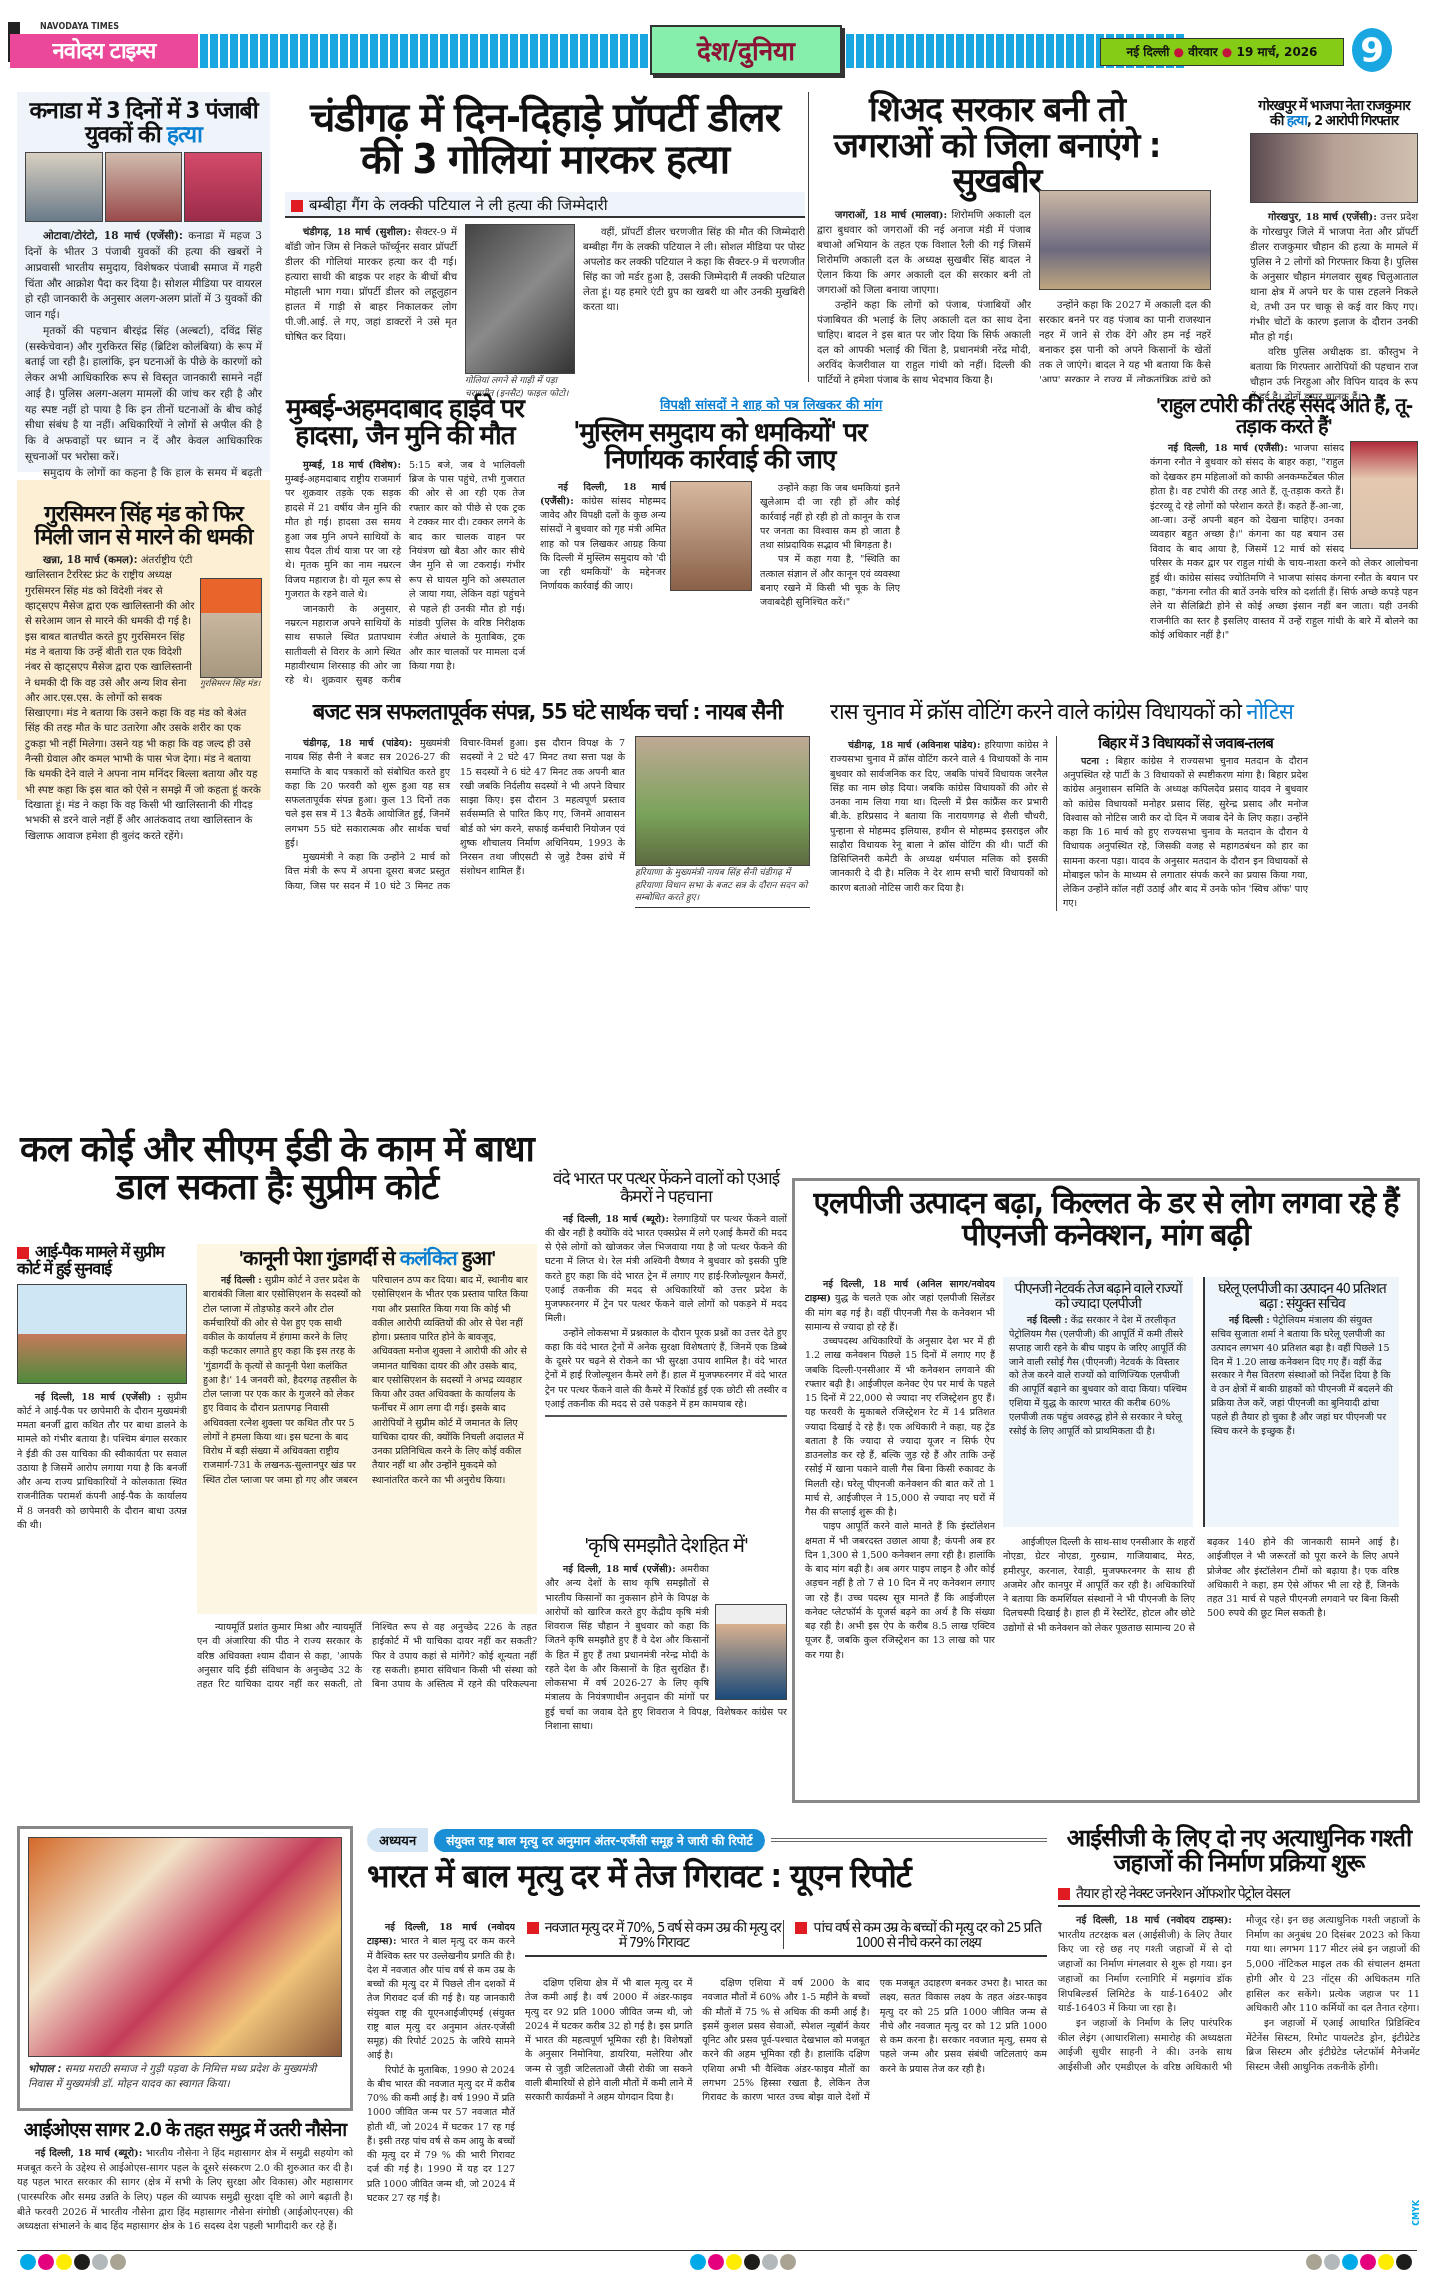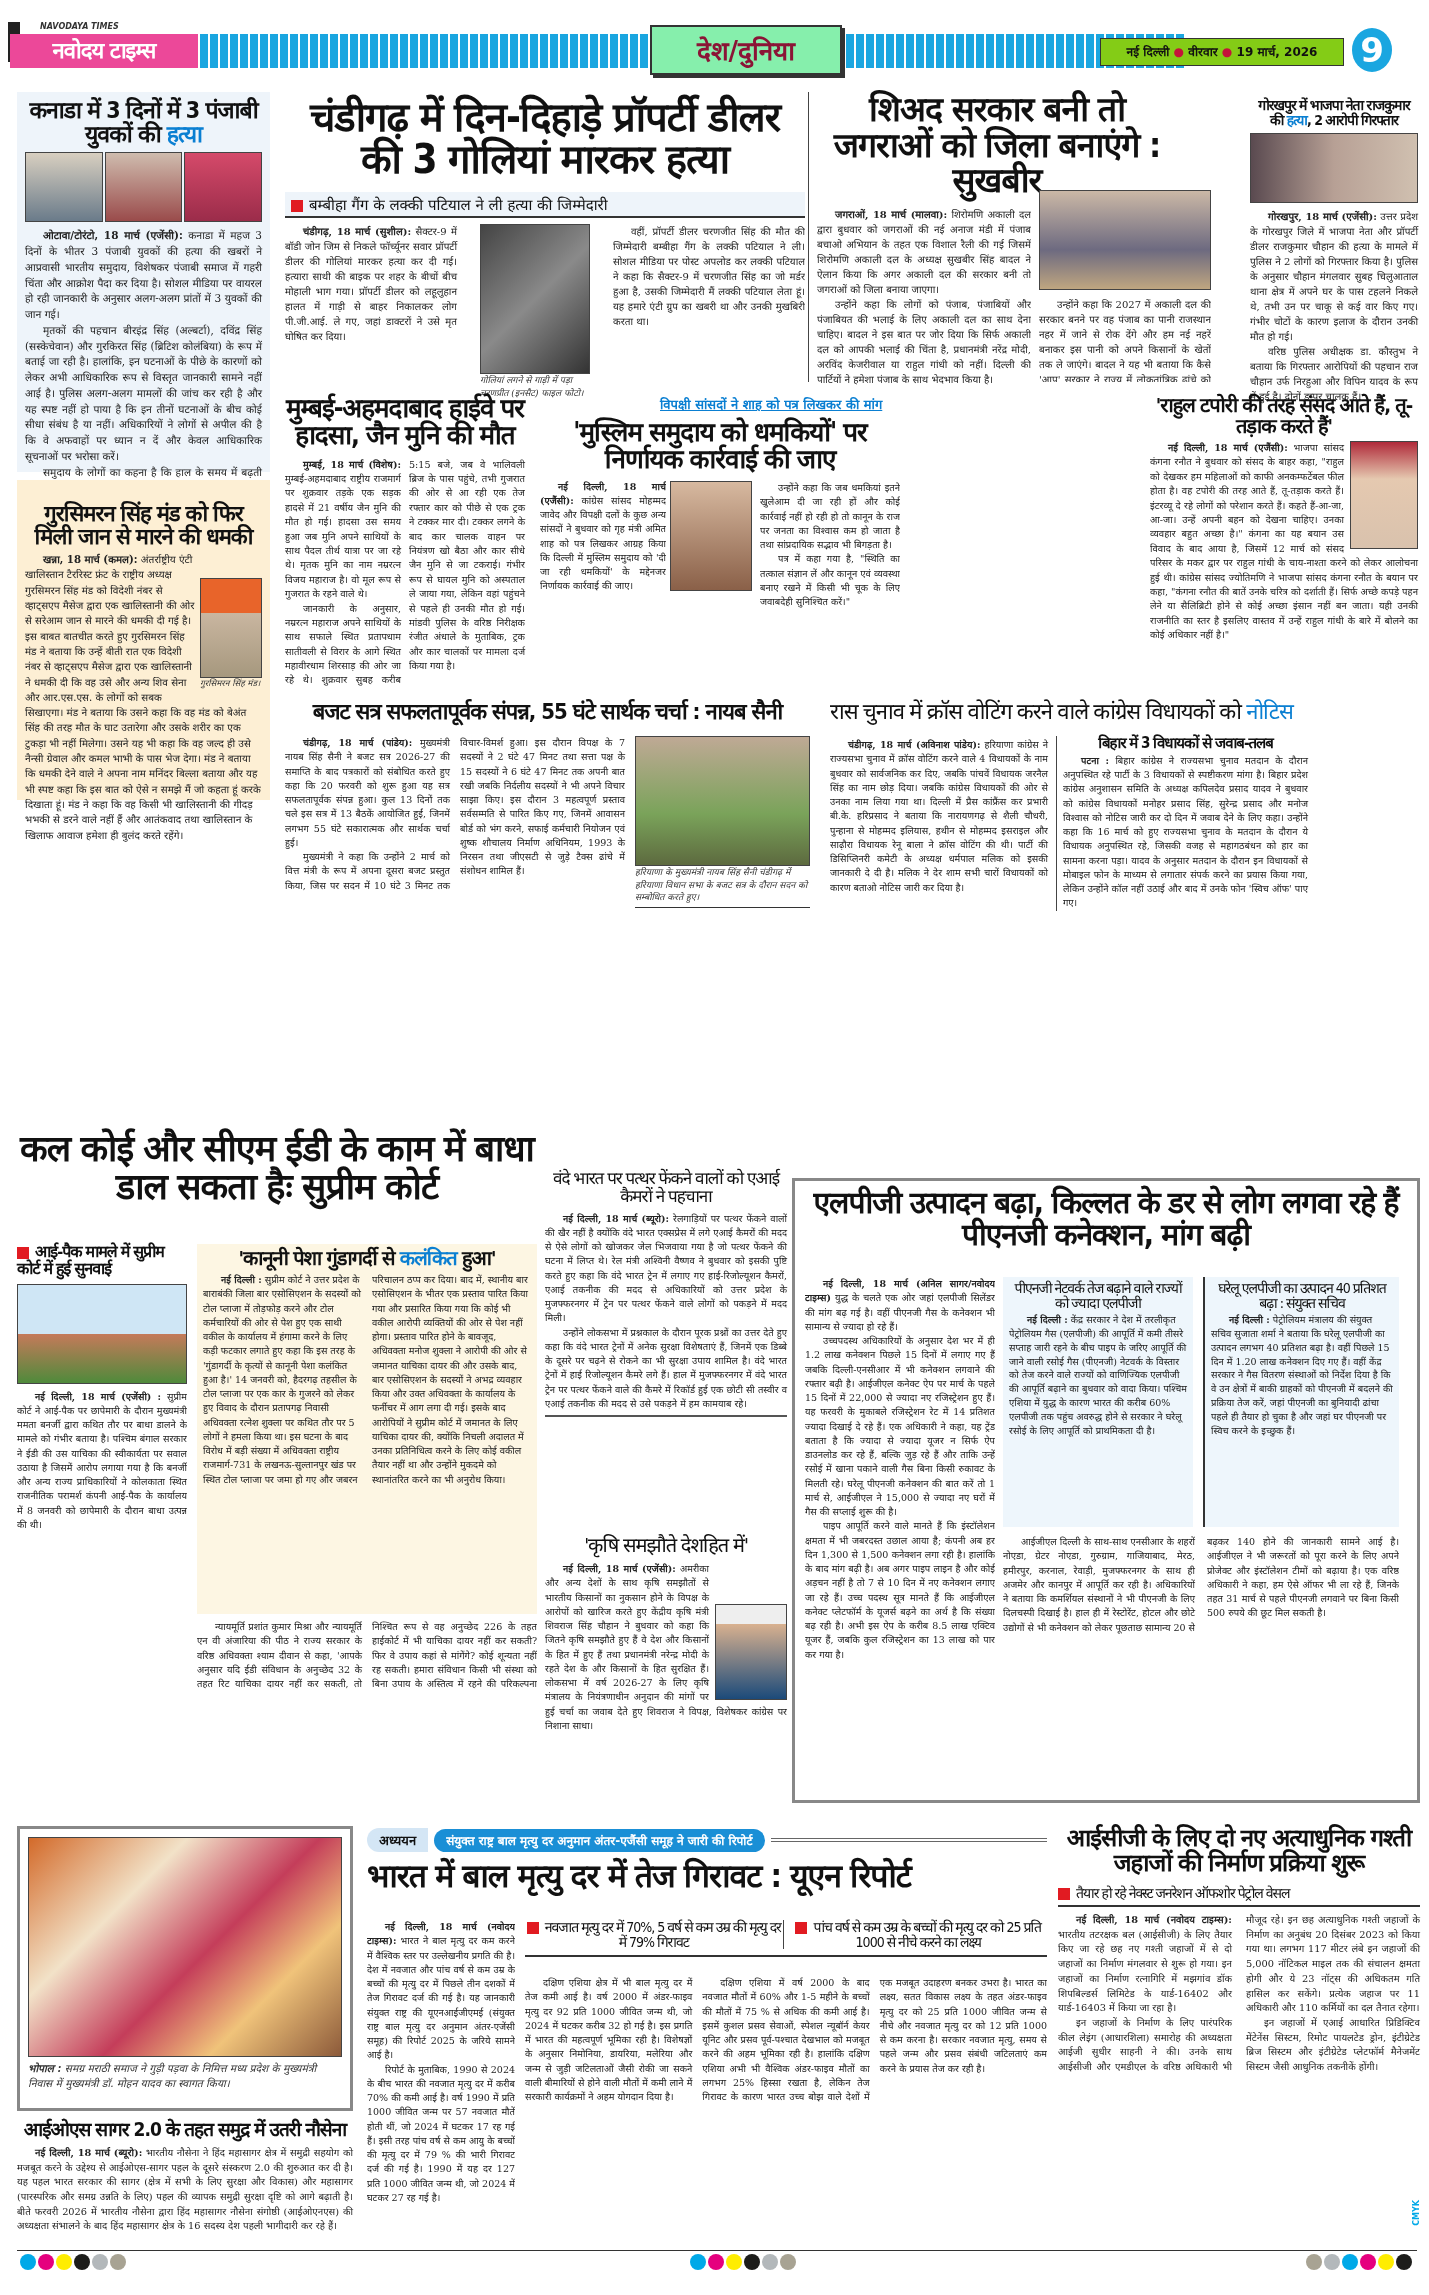--- a/index.html
+++ b/index.html
@@ -14,21 +14,21 @@
 .cap{font-family:"DejaVu Serif",serif;font-style:italic;font-size:10.5px;color:#333;line-height:1.4}
 .redsq{display:inline-block;width:12px;height:12px;background:#e11b22;margin-right:6px;vertical-align:middle}
 .blue{color:#0a7fd2}
 .vrule{border-left:1px solid #444}
 </style>
 </head>
 <body>
 
 <div class="abs" style="left:0;top:0;width:1429px;height:72px">
   <div class="abs" style="left:8;top:22px;left:8px;width:12px;height:40px;background:#222"></div>
-  <div class="abs" style="left:40px;top:22px;font-size:8px;font-style:italic;font-weight:bold;color:#333">NAVODAYA TIMES</div>
+  <div class="abs" style="left:40px;top:22px;font-size:8px;font-weight:bold;color:#333">NAVODAYA TIMES</div>
   <div class="abs" style="left:10px;top:34px;width:188px;height:34px;background:#ec4899;color:#fff;font-weight:bold;font-size:22px;line-height:34px;text-align:center;letter-spacing:-1px">नवोदय टाइम्स</div>
   <div class="abs" style="left:200px;top:34px;width:450px;height:34px;background:repeating-linear-gradient(90deg,#1aa6e0 0 8px,#fff 8px 10px)"></div>
   <div class="abs" style="left:650px;top:25px;width:192px;height:50px;background:#86efac;border:2px solid #333;box-shadow:3px 3px 0 #333;color:#8b1436;font-weight:bold;font-size:26px;line-height:48px;text-align:center">देश/दुनिया</div>
   <div class="abs" style="left:846px;top:34px;width:340px;height:34px;background:repeating-linear-gradient(90deg,#1aa6e0 0 8px,#fff 8px 10px)"></div>
   <div class="abs" style="left:1100px;top:38px;width:244px;height:28px;background:#84cc16;border:1px solid #333;font-size:12px;font-weight:bold;line-height:26px;text-align:center;white-space:nowrap">
     <span>नई दिल्ली</span>
     <span style="color:#c4133a">●</span>
     <span>वीरवार</span>
     <span style="color:#c4133a">●</span>
     <span>19 मार्च, 2026</span>
@@ -50,21 +50,21 @@
     <p>मृतकों की पहचान बीरइंद्र सिंह (अल्बर्टा), दविंद्र सिंह (सस्केचेवान) और गुरकिरत सिंह (ब्रिटिश कोलंबिया) के रूप में बताई जा रही है। हालांकि, इन घटनाओं के पीछे के कारणों को लेकर अभी आधिकारिक रूप से विस्तृत जानकारी सामने नहीं आई है। पुलिस अलग-अलग मामलों की जांच कर रही है और यह स्पष्ट नहीं हो पाया है कि इन तीनों घटनाओं के बीच कोई सीधा संबंध है या नहीं। अधिकारियों ने लोगों से अपील की है कि वे अफवाहों पर ध्यान न दें और केवल आधिकारिक सूचनाओं पर भरोसा करें।</p>
     <p>समुदाय के लोगों का कहना है कि हाल के समय में बढ़ती हिंसक घटनाओं ने सुरक्षा को लेकर गंभीर सवाल खड़े कर दिए हैं। कई सामाजिक संगठनों ने सरकार से सख्त कार्रवाई करने और आप्रवासी समुदाय की सुरक्षा सुनिश्चित करने की मांग की है। विशेषज्ञों का मानना है कि सोशल मीडिया पर वायरल हो रही सूचनाओं की पुष्टि करना बेहद जरूरी है, ताकि अफवाहों से बचा जा सके और तथ्यों के आधार पर ही निष्कर्ष निकाले जाएं।</p>
   </div>
 </div>
 
 <div class="abs" style="left:285px;top:96px;width:520px;height:290px">
   <div class="hl" style="font-size:40px;text-align:center;height:92px">चंडीगढ़ में दिन-दिहाड़े प्रॉपर्टी डीलर की 3 गोलियां मारकर हत्या</div>
   <div style="background:#eef4fa;border-bottom:2px solid #333;font-size:15px;padding:2px 6px;margin:4px 0 6px">
     <span class="redsq"></span><span>बम्बीहा गैंग के लक्की पटियाल ने ली हत्या की जिम्मेदारी</span>
   </div>
-  <div style="display:flex;gap:23px">
+  <div style="display:flex;gap:8px">
     <div class="body" style="width:172px;font-size:10px;line-height:1.5">
       <p><b>चंडीगढ़, 18 मार्च (सुशील):</b> <span>सैक्टर-9 में बॉडी जोन जिम से निकले फॉर्च्यूनर सवार प्रॉपर्टी डीलर की गोलियां मारकर हत्या कर दी गई। हत्यारा साथी की बाइक पर शहर के बीचों बीच मोहाली भाग गया। प्रॉपर्टी डीलर को लहूलुहान हालत में गाड़ी से बाहर निकालकर लोग पी.जी.आई. ले गए, जहां डाक्टरों ने उसे मृत घोषित कर दिया।</span></p>
     </div>
     <div style="width:110px">
       <div class="photo" style="height:150px;background:linear-gradient(135deg,#444,#8a8a8a,#333)"></div>
       <div class="cap" style="font-size:9px">गोलियां लगने से गाड़ी में पड़ा चरणप्रीत (इनसैट) फाइल फोटो।</div>
     </div>
     <div class="body" style="flex:1;font-size:10px;line-height:1.5;height:170px;overflow:hidden">
       <p>वहीं, प्रॉपर्टी डीलर चरणजीत सिंह की मौत की जिम्मेदारी बम्बीहा गैंग के लक्की पटियाल ने ली। सोशल मीडिया पर पोस्ट अपलोड कर लक्की पटियाल ने कहा कि सैक्टर-9 में चरणजीत सिंह का जो मर्डर हुआ है, उसकी जिम्मेदारी मैं लक्की पटियाल लेता हूं। यह हमारे एंटी ग्रुप का खबरी था और उनकी मुखबिरी करता था।</p>
     </div>

